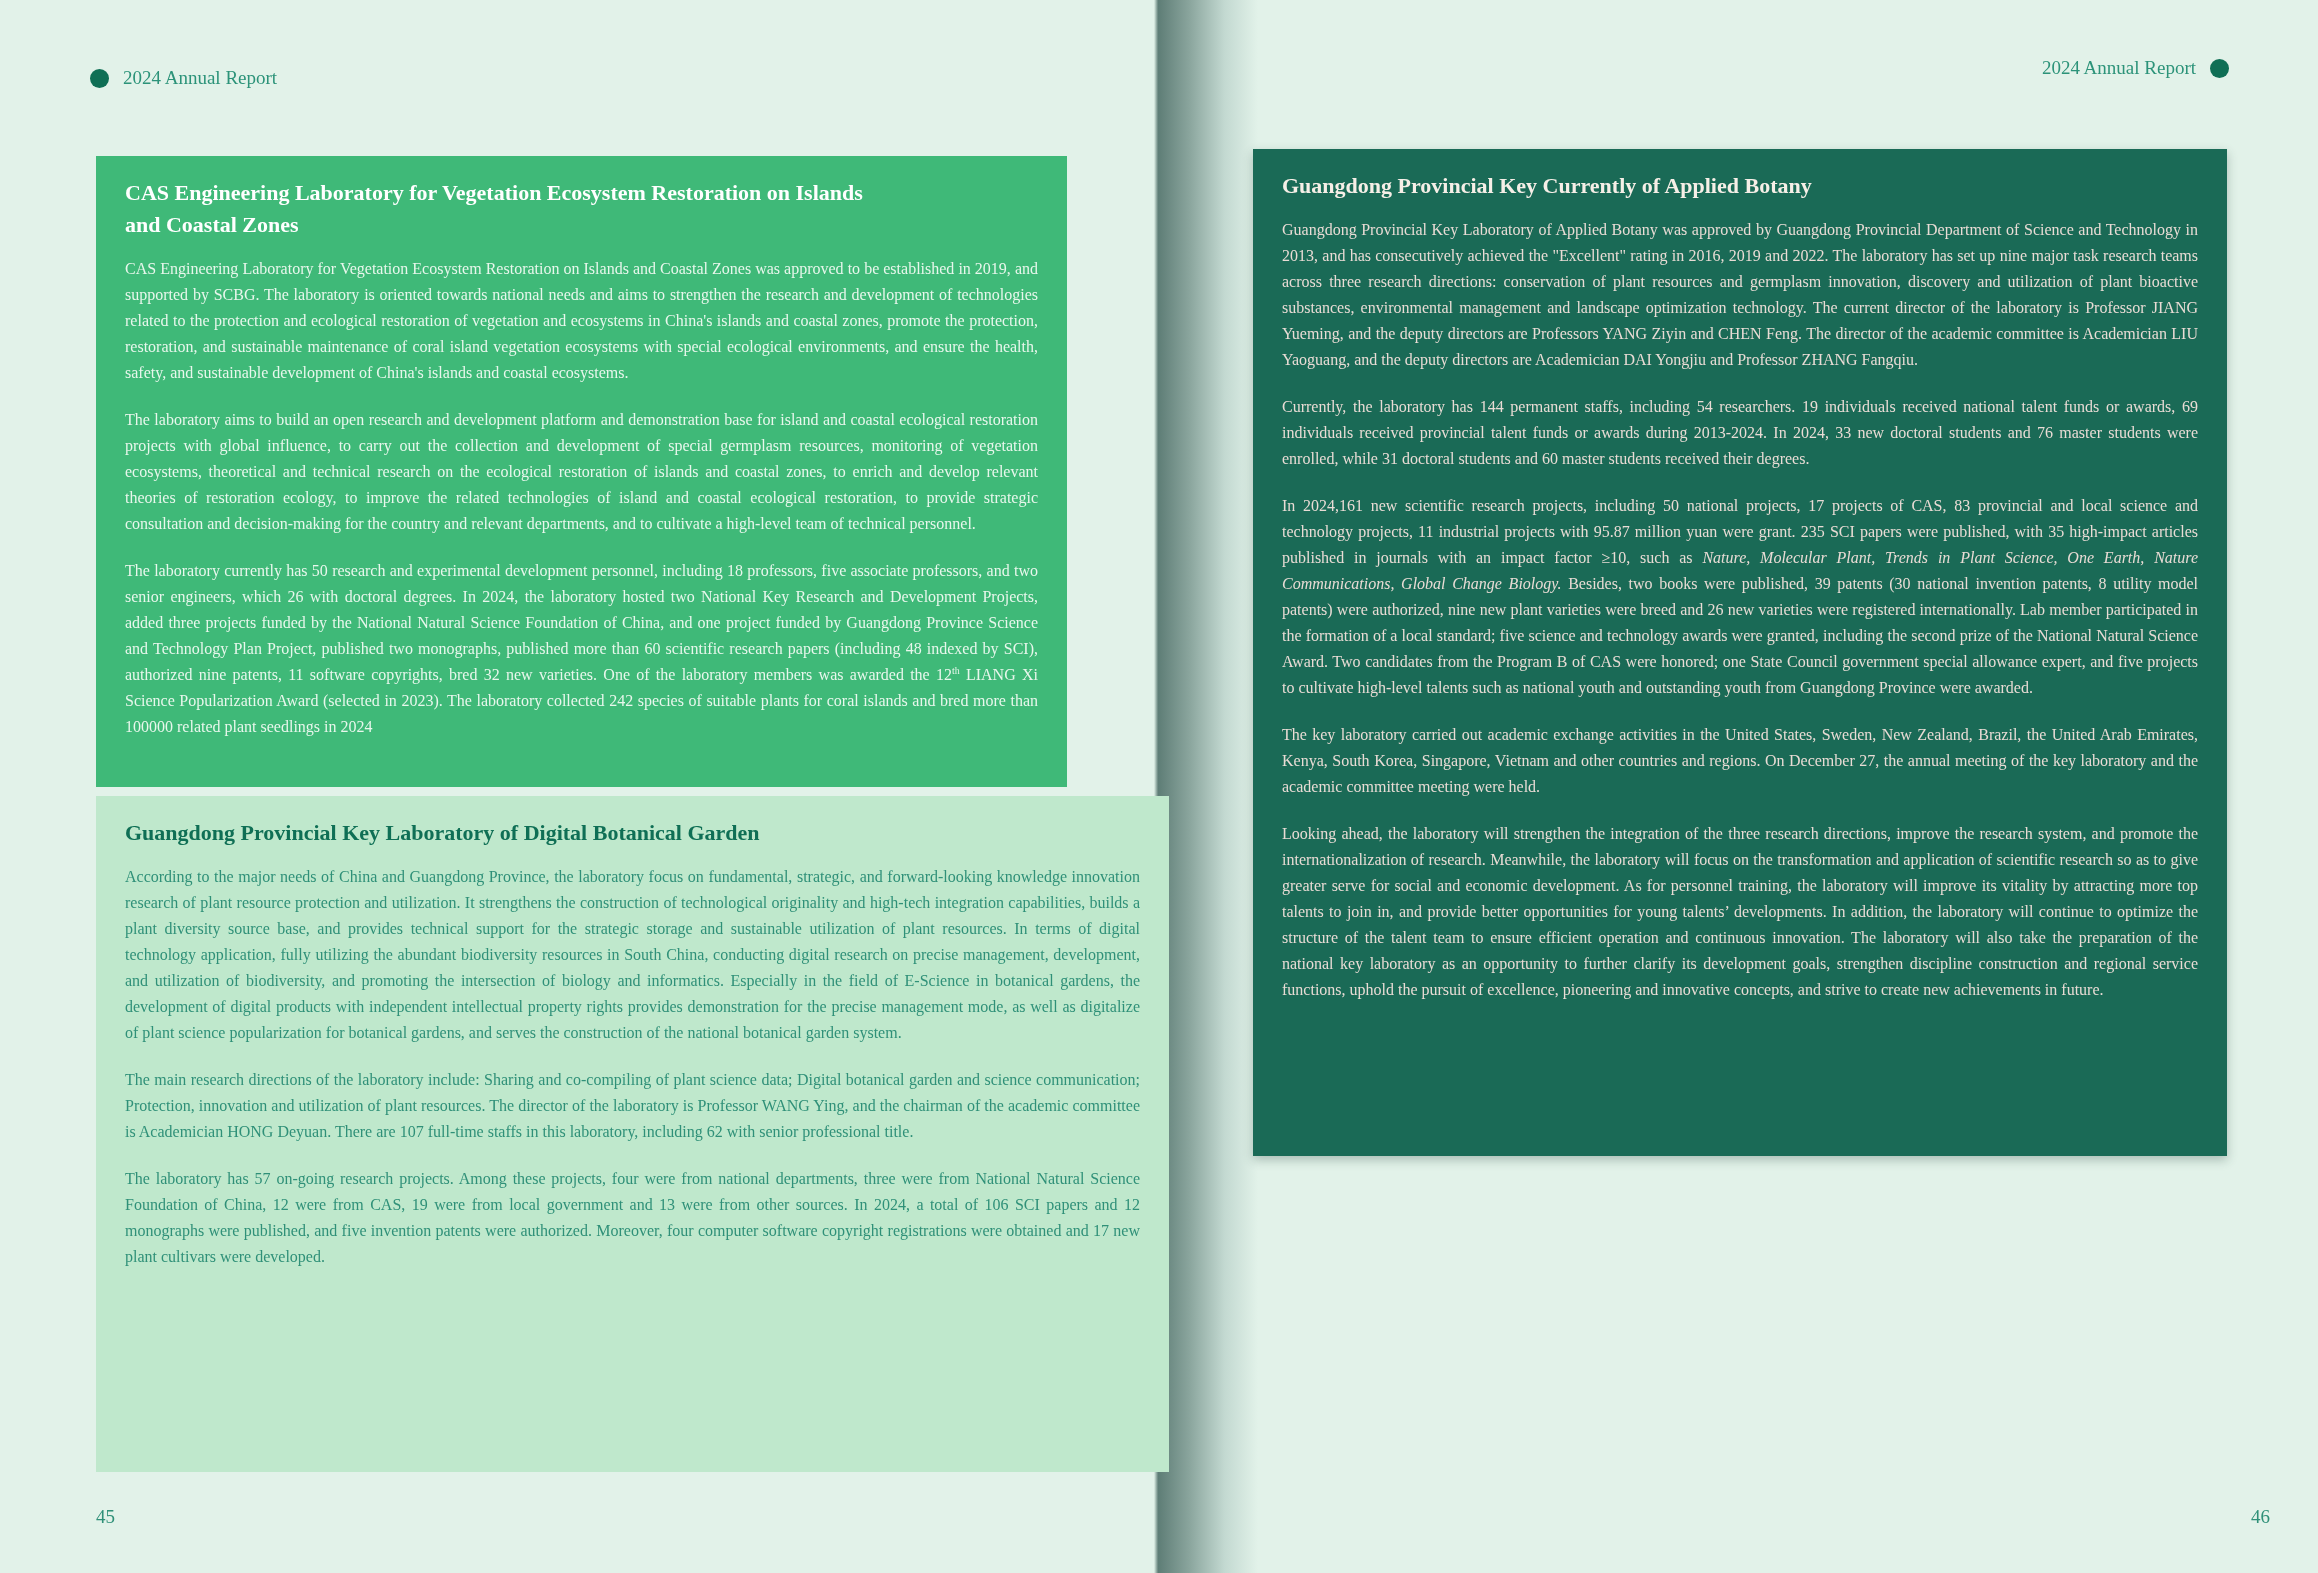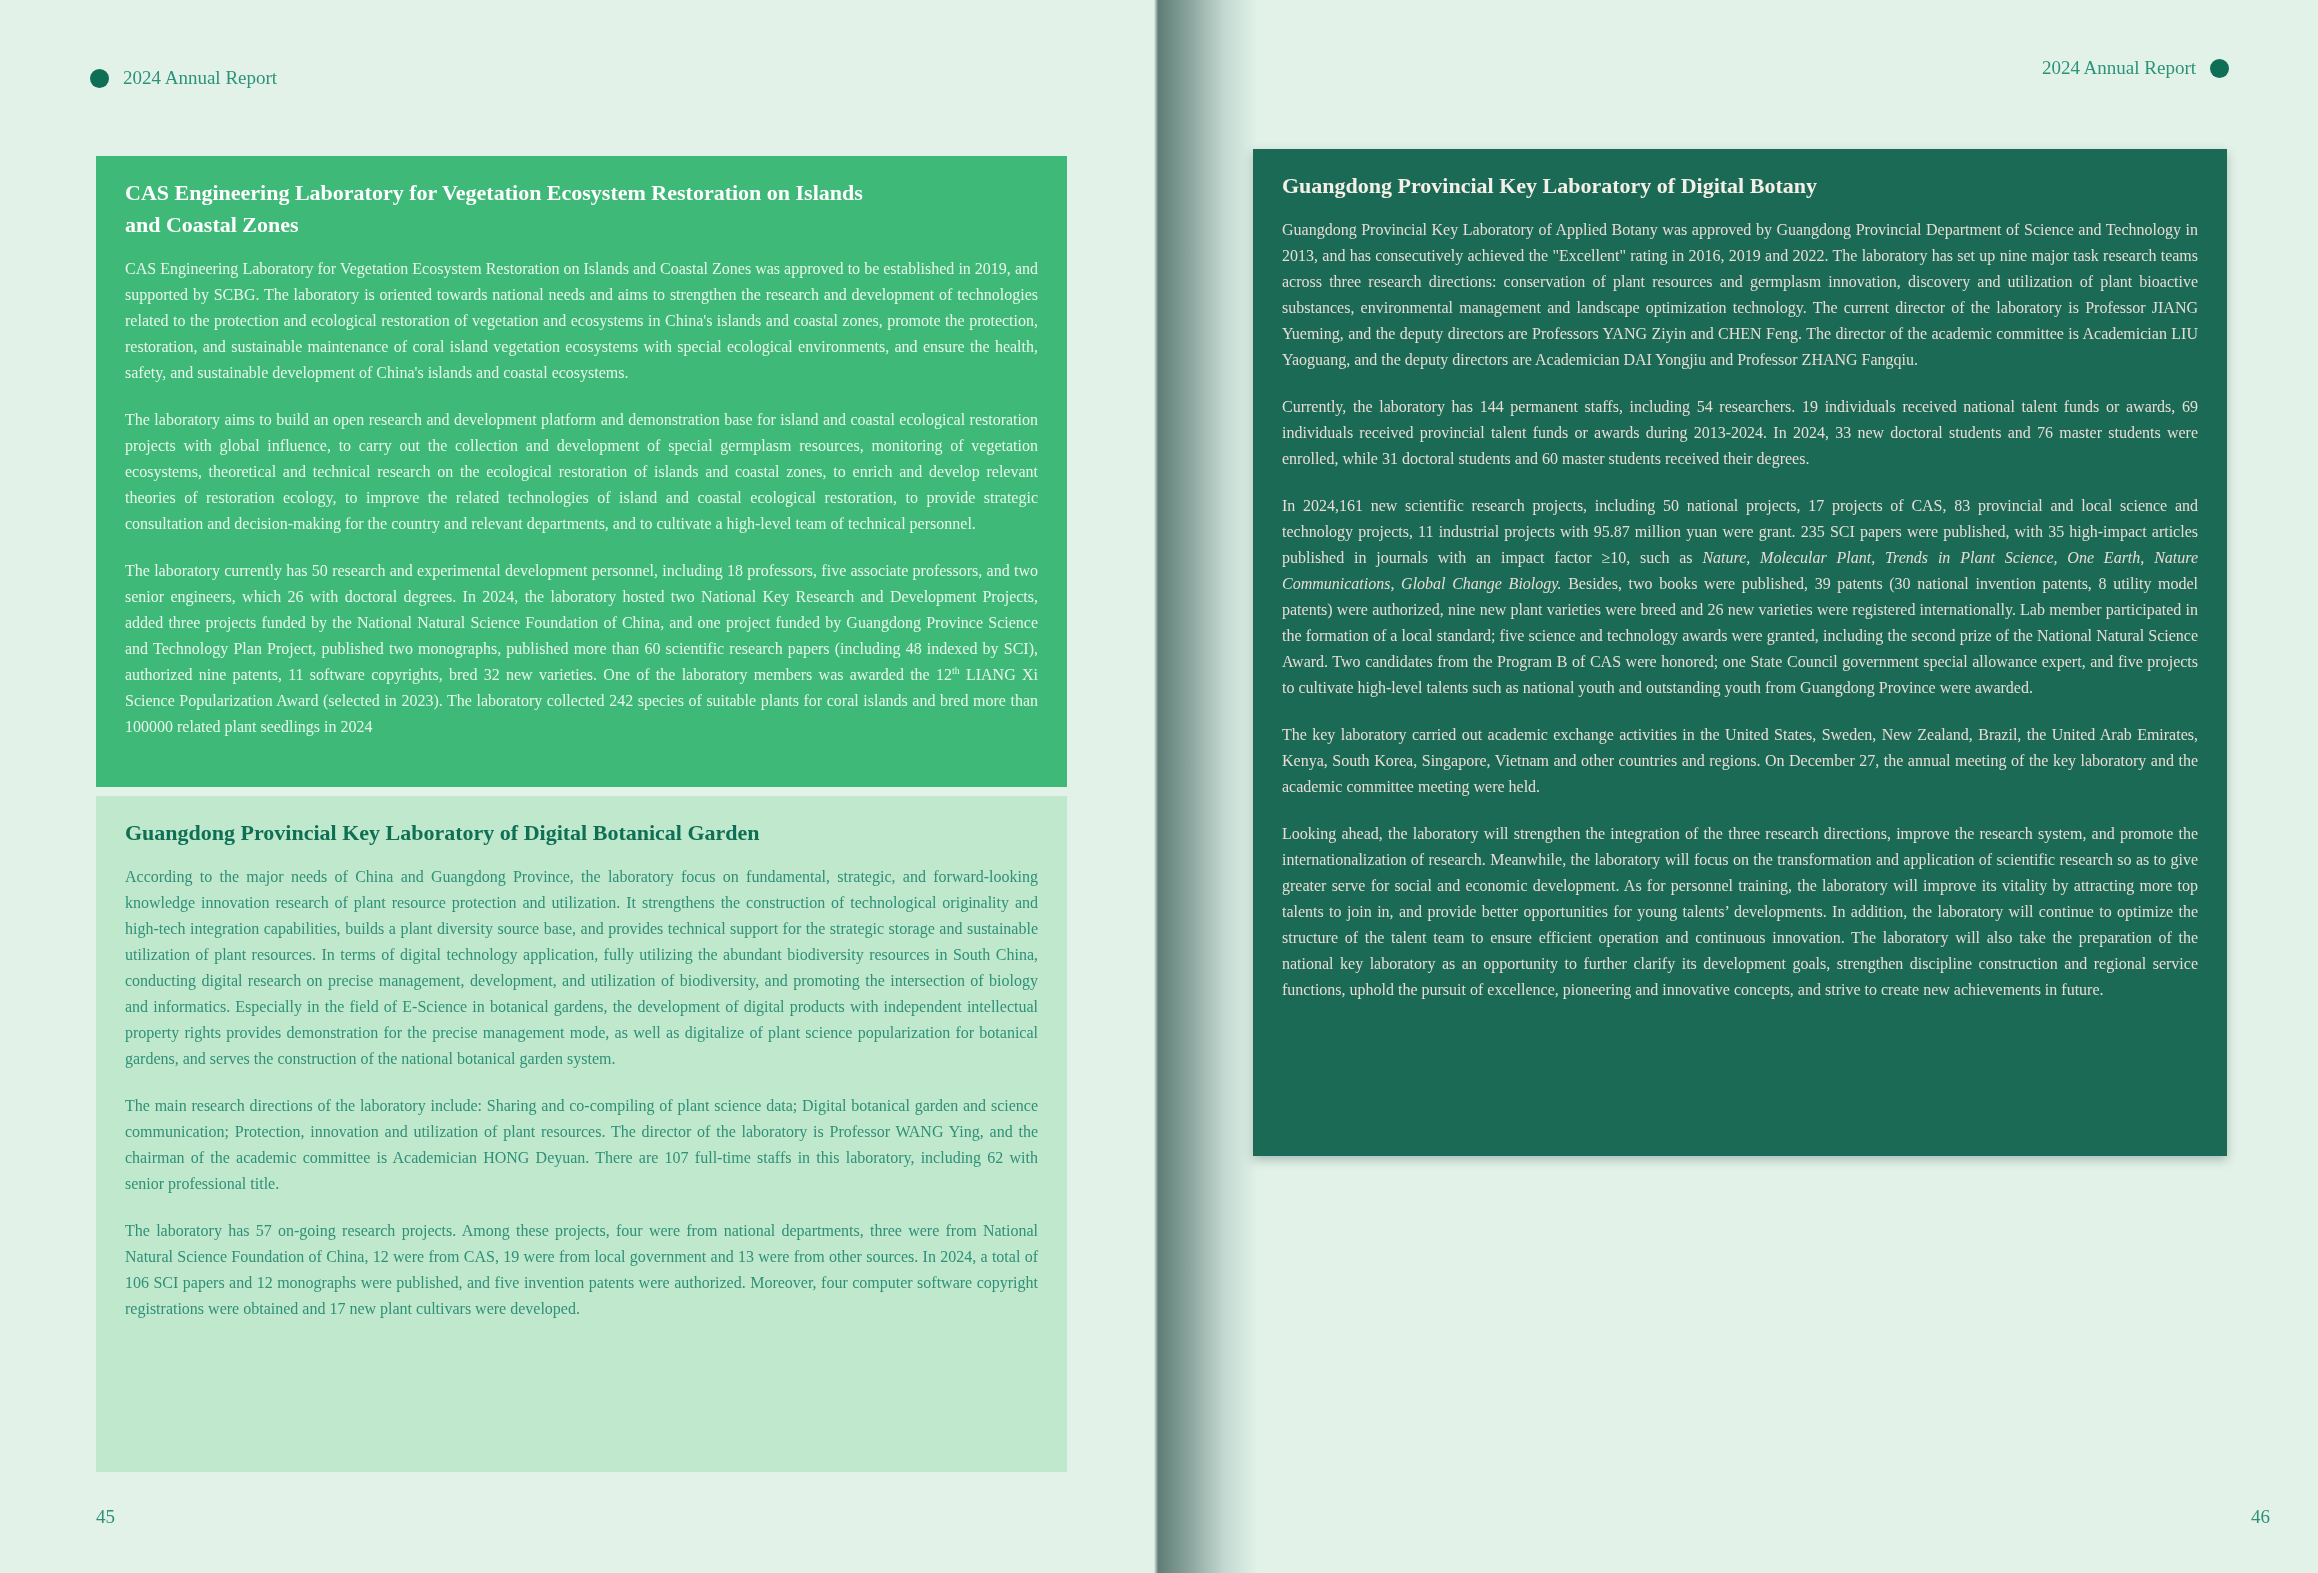--- a/index.html
+++ b/index.html
@@ -41,21 +41,21 @@
     position:absolute;box-sizing:border-box;
     padding:21px 29px 22.4px 29px;
   }
   .theme-medium{
     left:96px;top:156px;width:971px;min-height:631px;
     background:var(--medium-green,#3fb978);
   }
   .theme-medium .section-title{color:#ffffff;}
   .theme-medium .section-body{color:var(--white-text,#e8f7ec);}
   .theme-pale{
-    left:96px;top:796px;width:971px;min-height:676px;
+    left:96px;top:796px;width:1073px;min-height:676px;
     background:var(--pale-green,#bfe8cc);
   }
   .theme-pale .section-title{color:var(--pale-title,#0f6f55);}
   .theme-pale .section-body{color:var(--pale-body,#2f9078);}
   .theme-dark{
     left:1253px;top:149px;width:974px;min-height:1007px;
     background:var(--dark-green,#1a6a56);
     box-shadow:0 4.2px 9.8px rgba(35,70,60,0.30);
   }
   .theme-dark .section-title{color:var(--dark-title,#f6efe7);}
@@ -99,21 +99,21 @@
   <section class="box theme-pale">
     <h2 class="section-title">Guangdong Provincial Key Laboratory of Digital Botanical Garden</h2>
     <div class="section-body">
         <p>According to the major needs of China and Guangdong Province, the laboratory focus on fundamental, strategic, and forward-looking knowledge innovation research of plant resource protection and utilization. It strengthens the construction of technological originality and high-tech integration capabilities, builds a plant diversity source base, and provides technical support for the strategic storage and sustainable utilization of plant resources. In terms of digital technology application, fully utilizing the abundant biodiversity resources in South China, conducting digital research on precise management, development, and utilization of biodiversity, and promoting the intersection of biology and informatics. Especially in the field of E-Science in botanical gardens, the development of digital products with independent intellectual property rights provides demonstration for the precise management mode, as well as digitalize of plant science popularization for botanical gardens, and serves the construction of the national botanical garden system.</p>
         <p>The main research directions of the laboratory include: Sharing and co-compiling of plant science data; Digital botanical garden and science communication; Protection, innovation and utilization of plant resources. The director of the laboratory is Professor WANG Ying, and the chairman of the academic committee is Academician HONG Deyuan. There are 107 full-time staffs in this laboratory, including 62 with senior professional title.</p>
         <p>The laboratory has 57 on-going research projects. Among these projects, four were from national departments, three were from National Natural Science Foundation of China, 12 were from CAS, 19 were from local government and 13 were from other sources. In 2024, a total of 106 SCI papers and 12 monographs were published, and five invention patents were authorized. Moreover, four computer software copyright registrations were obtained and 17 new plant cultivars were developed.</p>
       </div>
   </section>
 
   <section class="box theme-dark">
-    <h2 class="section-title">Guangdong Provincial Key Laboratory of Digital Botany</h2>
+    <h2 class="section-title">Guangdong Provincial Key Currently of Applied Botany</h2>
     <div class="section-body">
         <p>Guangdong Provincial Key Laboratory of Applied Botany was approved by Guangdong Provincial Department of Science and Technology in 2013, and has consecutively achieved the "Excellent" rating in 2016, 2019 and 2022. The laboratory has set up nine major task research teams across three research directions: conservation of plant resources and germplasm innovation, discovery and utilization of plant bioactive substances, environmental management and landscape optimization technology. The current director of the laboratory is Professor JIANG Yueming, and the deputy directors are Professors YANG Ziyin and CHEN Feng. The director of the academic committee is Academician LIU Yaoguang, and the deputy directors are Academician DAI Yongjiu and Professor ZHANG Fangqiu.</p>
         <p>Currently, the laboratory has 144 permanent staffs, including 54 researchers. 19 individuals received national talent funds or awards, 69 individuals received provincial talent funds or awards during 2013-2024. In 2024, 33 new doctoral students and 76 master students were enrolled, while 31 doctoral students and 60 master students received their degrees.</p>
         <p>In 2024,161 new scientific research projects, including 50 national projects, 17 projects of CAS, 83 provincial and local science and technology projects, 11 industrial projects with 95.87 million yuan were grant. 235 SCI papers were published, with 35 high-impact articles published in journals with an impact factor ≥10, such as <i>Nature, Molecular Plant, Trends in Plant Science, One Earth, Nature Communications, Global Change Biology.</i> Besides, two books were published, 39 patents (30 national invention patents, 8 utility model patents) were authorized, nine new plant varieties were breed and 26 new varieties were registered internationally. Lab member participated in the formation of a local standard; five science and technology awards were granted, including the second prize of the National Natural Science Award. Two candidates from the Program B of CAS were honored; one State Council government special allowance expert, and five projects to cultivate high-level talents such as national youth and outstanding youth from Guangdong Province were awarded.</p>
         <p>The key laboratory carried out academic exchange activities in the United States, Sweden, New Zealand, Brazil, the United Arab Emirates, Kenya, South Korea, Singapore, Vietnam and other countries and regions. On December 27, the annual meeting of the key laboratory and the academic committee meeting were held.</p>
         <p>Looking ahead, the laboratory will strengthen the integration of the three research directions, improve the research system, and promote the internationalization of research. Meanwhile, the laboratory will focus on the transformation and application of scientific research so as to give greater serve for social and economic development. As for personnel training, the laboratory will improve its vitality by attracting more top talents to join in, and provide better opportunities for young talents’ developments. In addition, the laboratory will continue to optimize the structure of the talent team to ensure efficient operation and continuous innovation. The laboratory will also take the preparation of the national key laboratory as an opportunity to further clarify its development goals, strengthen discipline construction and regional service functions, uphold the pursuit of excellence, pioneering and innovative concepts, and strive to create new achievements in future.</p>
       </div>
   </section>
 
   <div class="page-number page-number-left">45</div>

